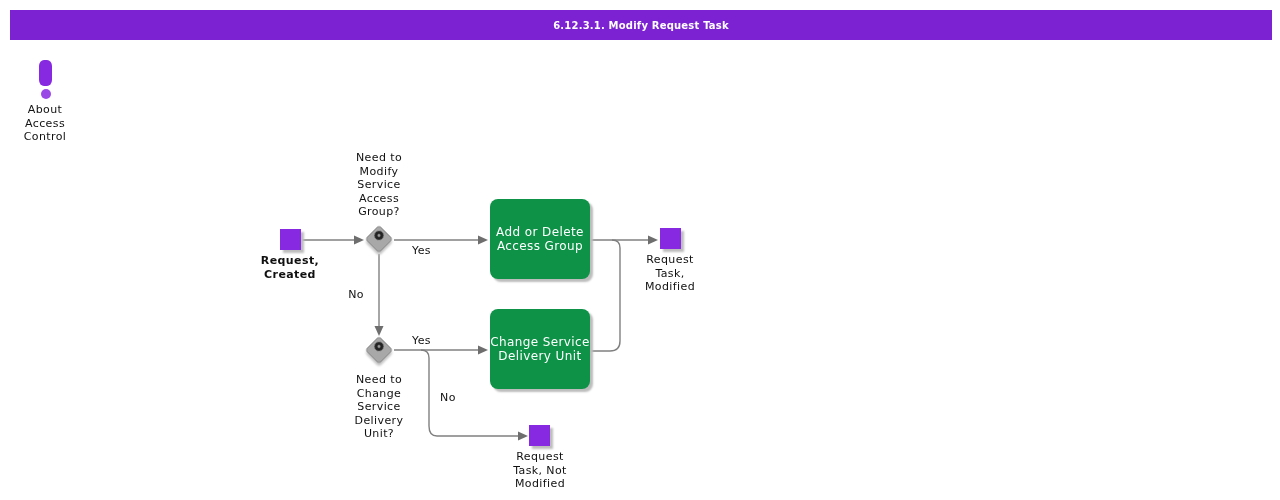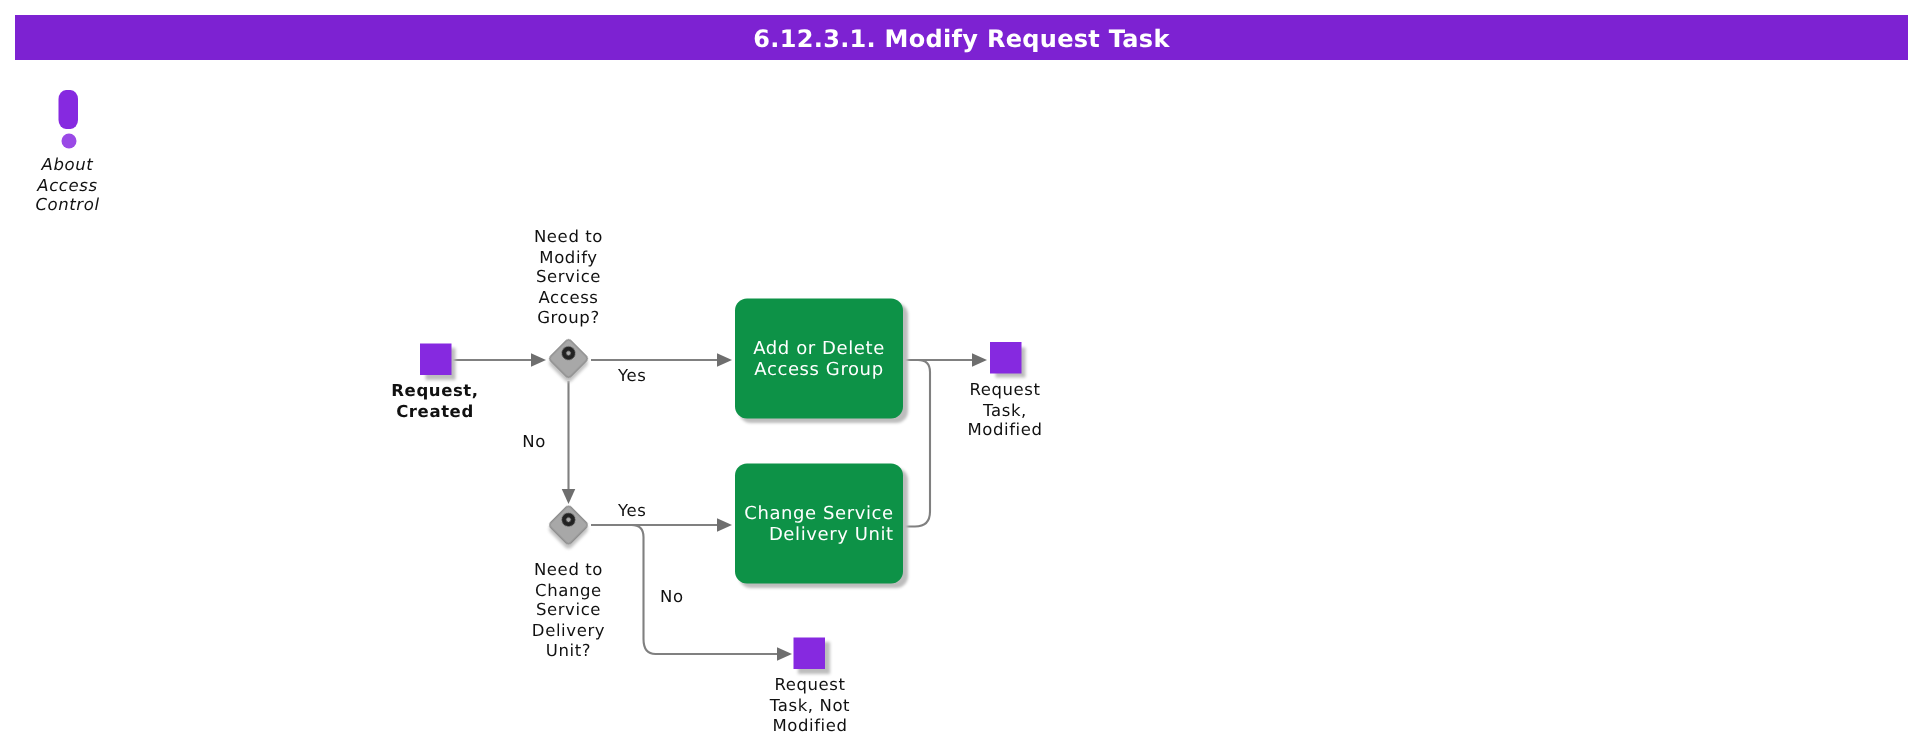--- a/index.html
+++ b/index.html
@@ -3,34 +3,34 @@
 <meta charset="utf-8">
 <style>
   * { margin:0; padding:0; box-sizing:border-box; }
   html,body { background:#ffffff; }
   .canvas {
     position:relative; width:1280px; height:500px; background:#ffffff;
     font-family:"DejaVu Sans","Liberation Sans",sans-serif; overflow:hidden;
   }
   .header-bar {
     position:absolute; left:10px; top:10px; width:1262px; height:30px;
-    background:#7d22d2; color:#ffffff; font-size:16px; font-weight:bold;
+    background:#7d22d2; color:#ffffff; font-size:10px; font-weight:bold;
     display:flex; align-items:center; justify-content:center; letter-spacing:0.2px;
   }
   .conn-layer { position:absolute; left:0; top:0; width:1280px; height:500px; }
   .lbl {
     position:absolute; font-size:11px; line-height:13.5px; color:#111111;
     text-align:center; white-space:pre-line; letter-spacing:0.4px;
   }
   .event-square {
     position:absolute; width:21px; height:21px; background:#8629e0;
     box-shadow:3px 3px 2px #bdbdbd;
   }
   .task-box {
-    position:absolute; width:112px; height:80px; background:#0d9247;
+    position:absolute; width:100px; height:80px; background:#0d9247;
     border-radius:8px; box-shadow:3px 3px 2px #bdbdbd; color:#ffffff;
     display:flex; align-items:center; justify-content:center; text-align:center;
     font-size:12px; line-height:14.5px; white-space:pre-line; letter-spacing:0.4px;
     cursor:pointer;
   }
   .gateway {
     position:absolute; width:20px; height:20px; background:#a8a8a8;
     border:1px solid #8f8f8f; border-radius:3px; transform:rotate(45deg);
     filter:drop-shadow(2.5px 2.5px 1px #c2c2c2);
   }
@@ -39,37 +39,37 @@
     margin:-7.5px 0 0 -7.5px; border:3px solid #222222; border-radius:50%;
   }
   .exclaim-bar {
     position:absolute; left:39px; top:60px; width:13px; height:26px;
     background:#8629e0; border-radius:5px / 6px; cursor:pointer;
   }
   .exclaim-dot {
     position:absolute; left:41px; top:89px; width:10px; height:10px;
     background:#9a49e6; border-radius:50%; cursor:pointer;
   }
-  .about-label { left:5px; top:103px; width:80px;font-style:italic; }
+  .about-label { left:5px; top:103px; width:80px; }
   .start-label { left:240px; top:254px; width:100px;font-weight:bold; }
   .d1-label    { left:329px; top:151px; width:100px; }
   .yes1-label  { left:412px; top:244px; width:28px; text-align:left; }
   .no1-label   { left:334px; top:288px; width:30px; text-align:right; }
   .end1-label  { left:620px; top:253px; width:100px; }
   .d2-label    { left:329px; top:373px; width:100px; }
   .yes2-label  { left:412px; top:334px; width:28px; text-align:left; }
   .no2-label   { left:440px; top:391px; width:28px; text-align:left; }
   .end2-label  { left:490px; top:450px; width:100px; }
   .pos-start   { left:280px; top:229px; }
   .pos-end1    { left:660px; top:228px; }
   .pos-end2    { left:529px; top:425px; }
   .pos-gw1     { left:369px; top:229px; }
   .pos-gw2     { left:369px; top:340px; }
   .pos-task1   { left:490px; top:199px; }
-  .pos-task2   { left:490px; top:309px;text-align:right; }
+  .pos-task2   { left:490px; top:309px; }
 </style>
 </head>
 <body>
 
 <div class="canvas">
 
   <div class="header-bar">6.12.3.1. Modify Request Task</div>
 
   <div class="exclaim-bar"></div>
   <div class="exclaim-dot"></div>

